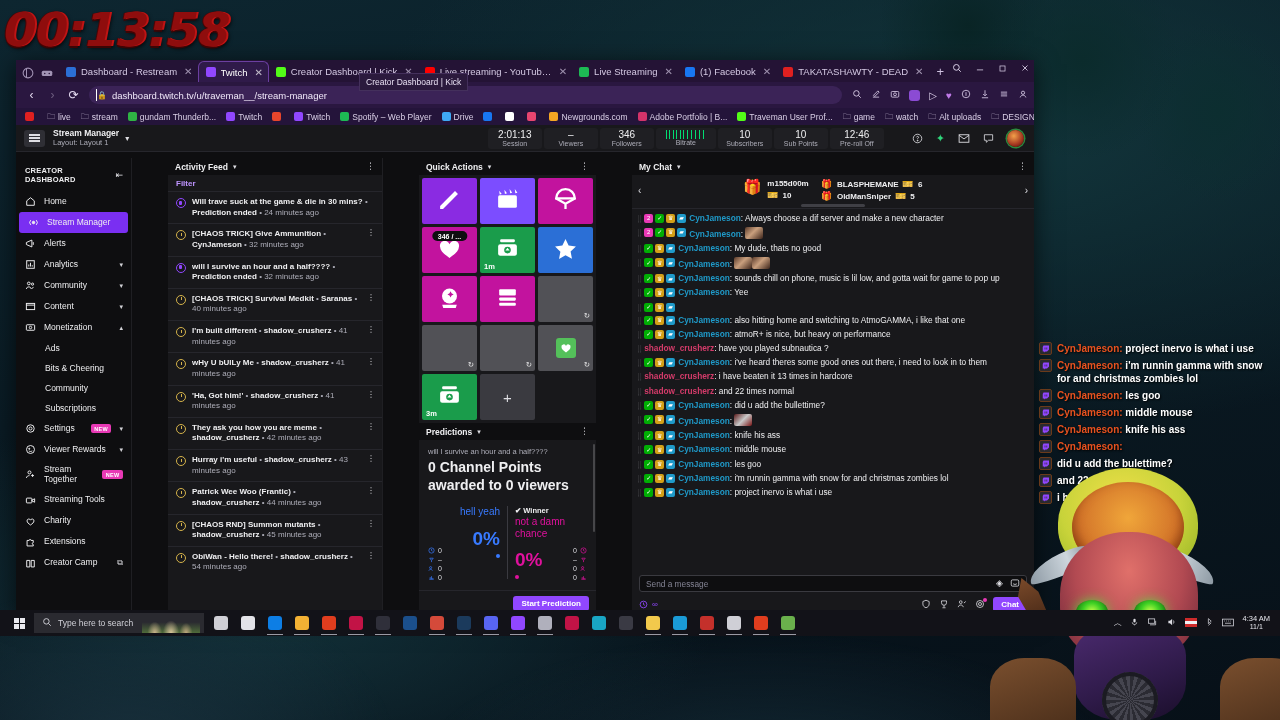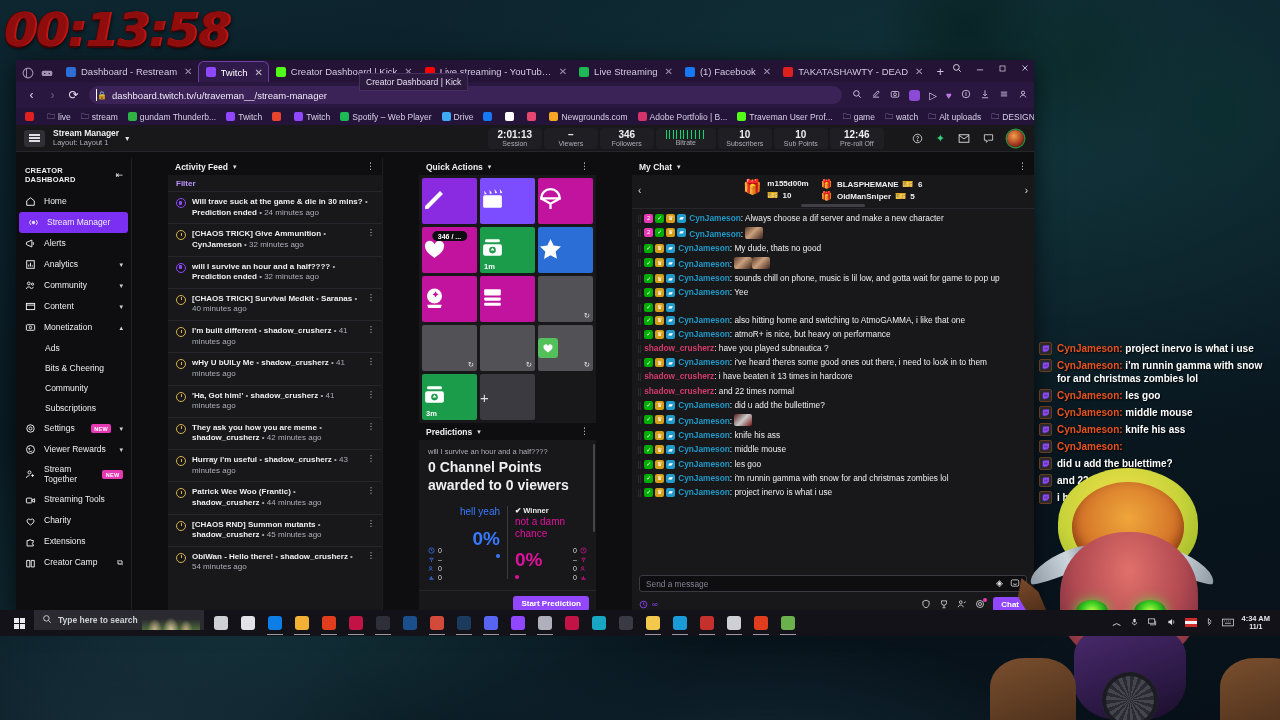--- a/index.html
+++ b/index.html
@@ -151,21 +151,21 @@
   #layout-info .lt { font-size:8.5px; font-weight:bold; color:#efeff1; }
   #layout-info .ls { font-size:7.5px; color:#adadb8; }
   #layout-chevron { color:#dedee3; font-size:8px; margin-left:6px; }
   #stat-group { margin-left:auto; display:flex; align-items:center; gap:2px; }
   .stat {
     min-width:54px; height:21px; padding:0 8px;
     background:#1f1f23; border-radius:3px;
     display:flex; flex-direction:column; align-items:center; justify-content:center;
     line-height:1.1;
   }
-  .stat .sv { font-size:10px; font-weight:bold; color:#efeff1; }
+  .stat .sv { font-size:10px; font-weight:normal; color:#efeff1; }
   .stat .sl { font-size:7px; color:#adadb8; }
   .stat.bitrate .spark {
     width:44px; height:9px;
     background:
       linear-gradient(90deg, transparent 0 2px,#00e676 2px 3px,transparent 3px 5px,#00e676 5px 6px,transparent 6px 9px,#00e676 9px 10px,transparent 10px 12px,#00e676 12px 13px,transparent 13px 16px,#00e676 16px 17px,transparent 17px 19px,#00e676 19px 20px,transparent 20px 23px,#00e676 23px 24px,transparent 24px 27px,#00e676 27px 28px,transparent 28px 31px,#00e676 31px 32px,transparent 32px 35px,#00e676 35px 36px,transparent 36px 39px,#00e676 39px 40px,transparent 40px);
     opacity:.95;
   }
   #stats-right { display:flex; align-items:center; gap:13px; margin-left:28px; padding-right:2px; }
   .sr-ico { color:#dedee3; font-size:11px; display:flex; align-items:center; }
   #avatar {
@@ -241,21 +241,21 @@
 
   
   #panel-mid { width:213px; flex:none; display:flex; flex-direction:column; }
   #qa-body { flex:none; }
   #qa-grid {
     display:grid; grid-template-columns:repeat(3,1fr);
     gap:3px; padding:3px;
   }
   .qa-tile {
     height:46px; border-radius:2px; position:relative;
-    display:flex; align-items:center; justify-content:flex-start;
+    display:flex; align-items:center; justify-content:center;
     color:#fff;
   }
   .qa-tile svg { width:25px; height:25px; }
   .qa-tile .qa-pill {
     position:absolute; top:4px; left:50%; transform:translateX(-50%);
     background:#0e0e10; color:#fff; font-size:7px; font-weight:bold;
     padding:1.5px 6px; border-radius:7px; white-space:nowrap;
   }
   .qa-tile .qa-time { position:absolute; left:4px; bottom:2px; font-size:7.5px; font-weight:bold; }
   .qa-tile .qa-refresh { position:absolute; right:3px; bottom:2px; font-size:7.5px; opacity:.85; }
@@ -433,22 +433,22 @@
   #overlay-cursor {
     position:absolute; left:1018px; top:578px; width:34px; height:46px;
     z-index:26;
     background:linear-gradient(160deg,#7b4a2a 0%, #53301b 70%);
     clip-path:polygon(10% 0,60% 30%,100% 100%,30% 78%,0 40%);
   }
 
   
   #taskbar {
     position:absolute; left:0; bottom:84px; width:100%; height:26px;
-    background:#121218; display:flex; 
-    padding:0 4px; z-index:35;font-weight:bold;
+    background:#121218; display:flex; align-items:center;
+    padding:0 4px; z-index:35;
   }
   #start-btn { width:30px; height:26px; display:flex; align-items:center; justify-content:center; }
   #start-btn .winlogo { width:11px; height:11px;
     background:
       linear-gradient(#e9e9ef,#e9e9ef) 0 0/5px 5px no-repeat,
       linear-gradient(#e9e9ef,#e9e9ef) 6px 0/5px 5px no-repeat,
       linear-gradient(#e9e9ef,#e9e9ef) 0 6px/5px 5px no-repeat,
       linear-gradient(#e9e9ef,#e9e9ef) 6px 6px/5px 5px no-repeat; }
   #tb-search {
     width:170px; height:20px; background:#2a2a30;

